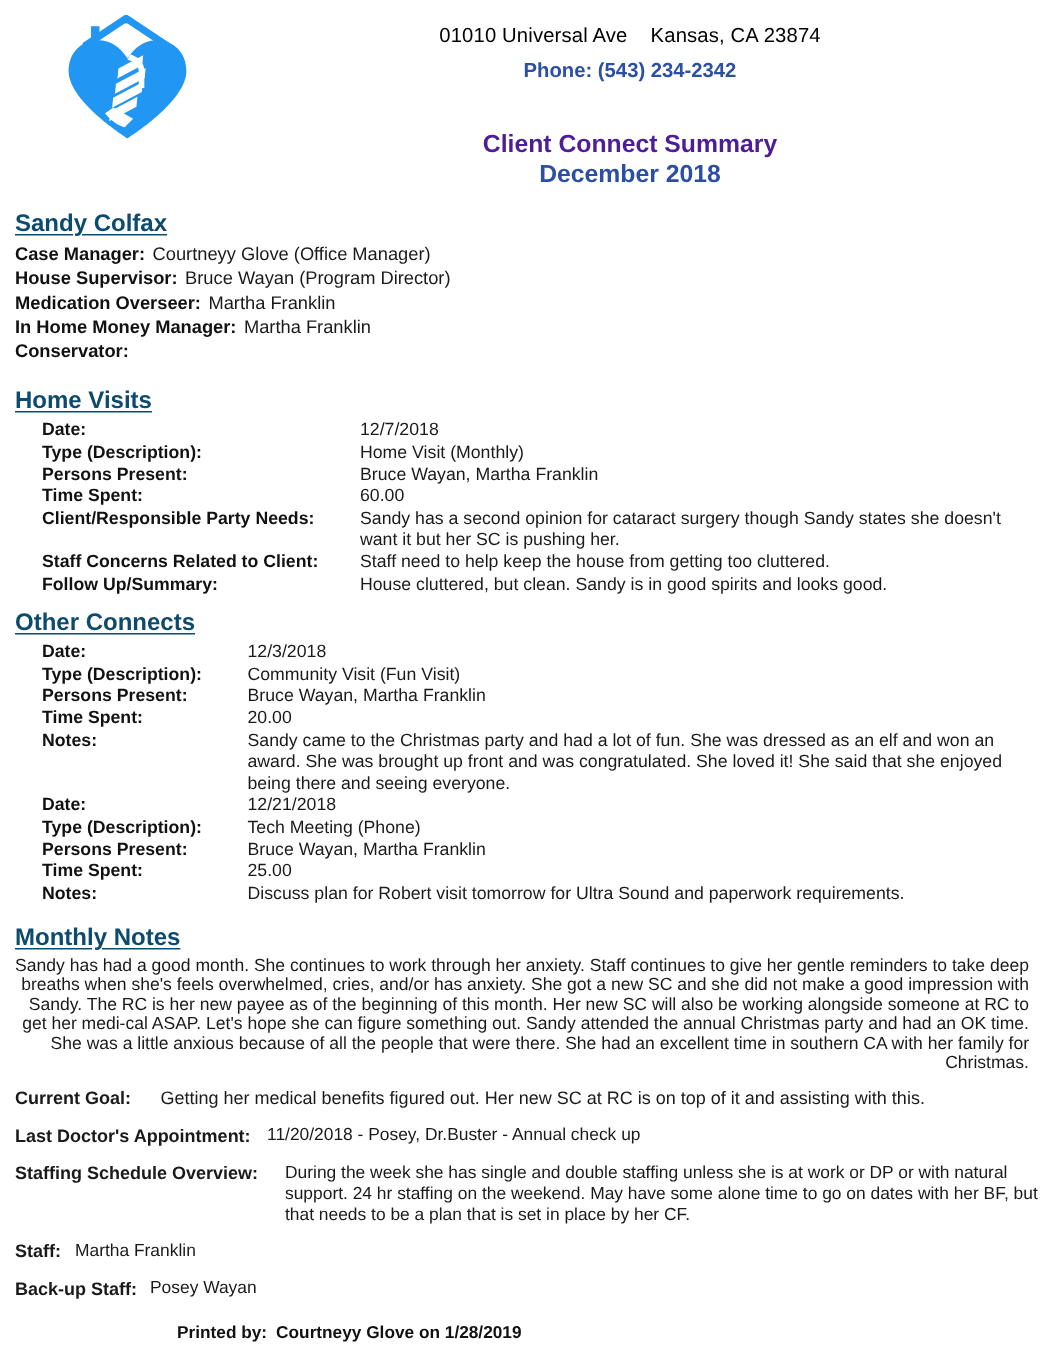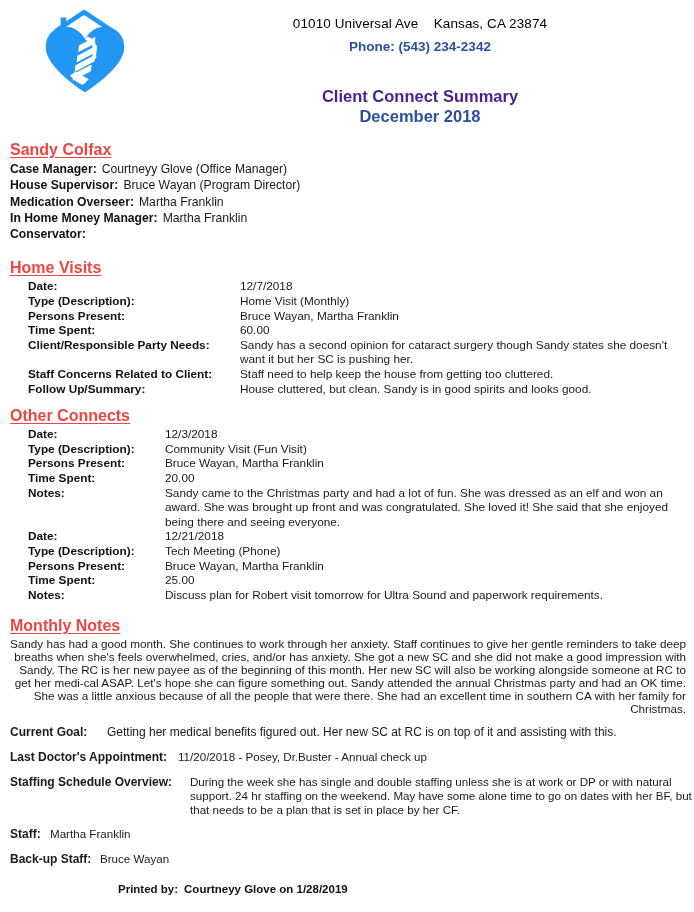--- a/index.html
+++ b/index.html
@@ -73,21 +73,21 @@
     font-size: 16.5px;
     font-weight: bold;
     color: #2b4fa2;
     line-height: 20px;
   }
 
   
   .sec-head {
     font-size: 16px;
     font-weight: bold;
-    color: #ef4444;
+    color: #0c4a6e;
     text-decoration: underline;
     text-underline-offset: 2px;
     display: inline-block;
     margin: 0;
     line-height: 19px;
   }
 
   
   .fieldrow {
     display: flex;
@@ -332,20 +332,20 @@
     <span class="val">During the week she has single and double staffing unless she is at work or DP or with natural support. 24 hr staffing on the weekend. May have some alone time to go on dates with her BF, but that needs to be a plan that is set in place by her CF.</span>
   </div>
 
   <div class="mn-field staff">
     <span class="lbl">Staff:</span>
     <span class="val">Martha Franklin</span>
   </div>
 
   <div class="mn-field backup">
     <span class="lbl">Back-up Staff:</span>
-    <span class="val">Bruce Wayan</span>
+    <span class="val">Posey Wayan</span>
   </div>
 
   <div class="printed">
     <span>Printed by:</span><span class="pv">Courtneyy Glove on 1/28/2019</span>
   </div>
 
 </div>
 
 </body></html>

